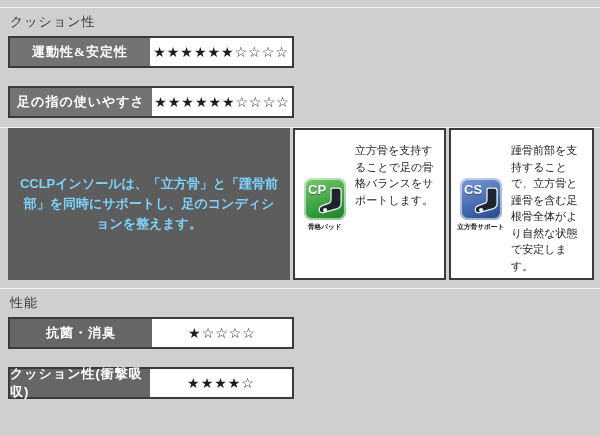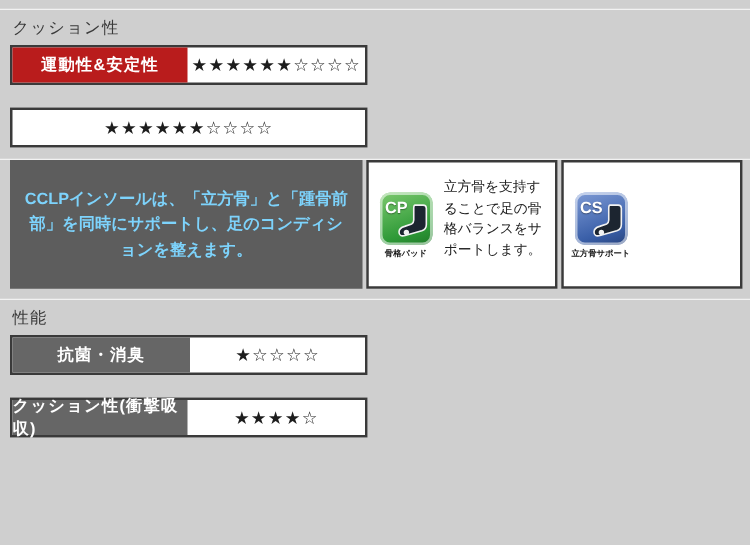--- a/index.html
+++ b/index.html
@@ -21,21 +21,21 @@
   .rating-wrap{display:flex;gap:18px;flex-wrap:wrap;padding-bottom:9px;}
   .rating-row{
     display:flex;width:282px;height:28px;
     border:2px solid #3a3a3a;background:#fff;box-sizing:content-box;
   }
   .rating-label{
     width:140px;flex:0 0 140px;
     display:flex;align-items:center;justify-content:center;
     color:#fff;font-weight:bold;font-size:13px;letter-spacing:1px;
   }
-  .rating-label.teal{background:#b91c1c;}
+  .rating-label.teal{background:#737373;font-family:Liberation Serif, serif;}
   .rating-label.gray{background:#666666;}
   .rating-stars{
     flex:1;display:flex;align-items:center;justify-content:center;
     font-size:14px;color:#1d1d1d;letter-spacing:1px;white-space:nowrap;
   }
   
   .func-wrap{display:flex;gap:3px;padding-bottom:8px;}
   .func-main{
     width:282px;flex:0 0 282px;min-height:103px;box-sizing:border-box;
     background:#5d5d5d;color:#7dd3fc;font-weight:bold;font-size:13px;
@@ -70,20 +70,21 @@
   <div class="divider" style="margin-top:7px;"></div>
 
   <div class="section">
     <div class="sec-title">クッション性</div>
     <div class="rating-wrap">
       <div class="rating-row">
         <div class="rating-label teal">運動性&amp;安定性</div>
         <div class="rating-stars">★★★★★★☆☆☆☆</div>
       </div>
       <div class="rating-row">
+        <div class="rating-label teal" style="flex-basis:142px;">足の指の使いやすさ</div>
         <div class="rating-stars">★★★★★★☆☆☆☆</div>
       </div>
     </div>
   </div>
 
   <div class="divider"></div>
 
   <div class="section">
     <div class="func-wrap">
       <div class="func-main">CCLPインソールは、「立方骨」と「踵骨前部」を同時にサポートし、足のコンディションを整えます。</div>
@@ -106,20 +107,21 @@
         <div class="feat-icon-col">
           <div class="feat-icon cs">
             <span class="feat-code">CS</span>
             <svg class="foot-svg" viewBox="0 0 24 28">
               <path d="M13 1 h6 q2.4 0 2.4 2.4 v12 q0 3.6-3.4 4.7 l-12.5 3.6 q-4.5 1.1-4.5-2.6 q0-3 4.2-4.2 l5.2-1.8 q1.6-.8 1.6-3 V3.4 q0-2.4 1-2.4 z" fill="#1c2530" stroke="#f2f2f2" stroke-width="1.2"></path>
               <circle cx="6.5" cy="21.5" r="2" fill="#f2f2f2"></circle>
             </svg>
           </div>
           <div class="feat-icon-label">立方骨サポート</div>
         </div>
+        <div class="feat-text">踵骨前部を支持することで、立方骨と踵骨を含む足根骨全体がより自然な状態で安定します。</div>
       </div>
     </div>
   </div>
 
   <div class="divider"></div>
 
   <div class="section">
     <div class="sec-title">性能</div>
     <div class="rating-wrap">
       <div class="rating-row">

